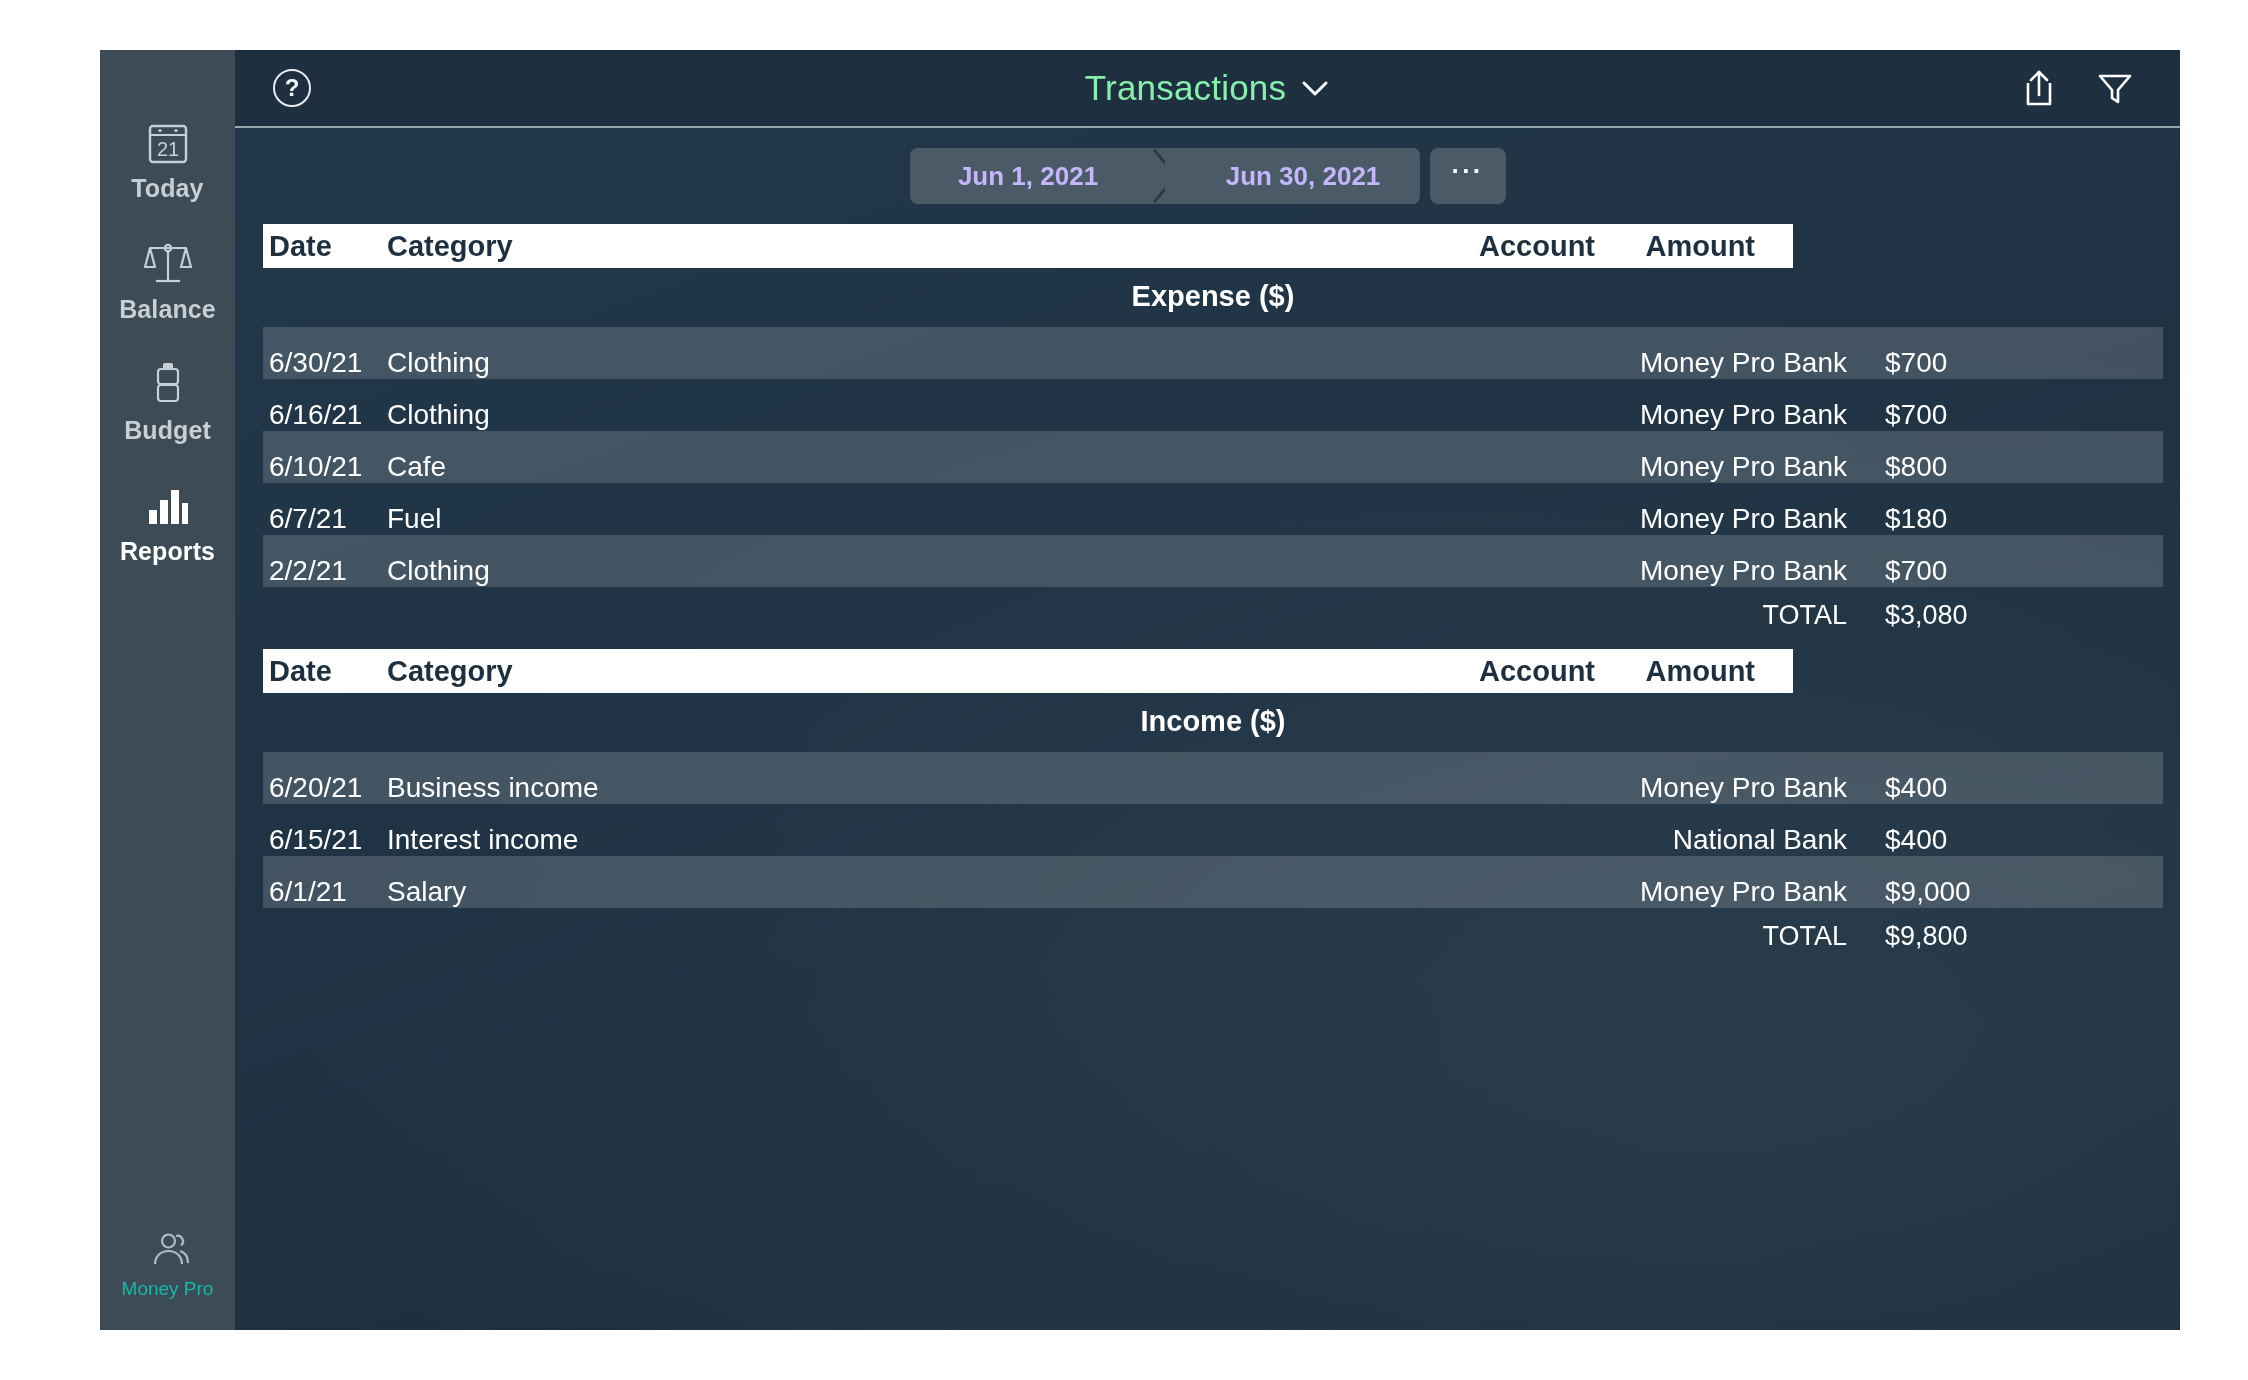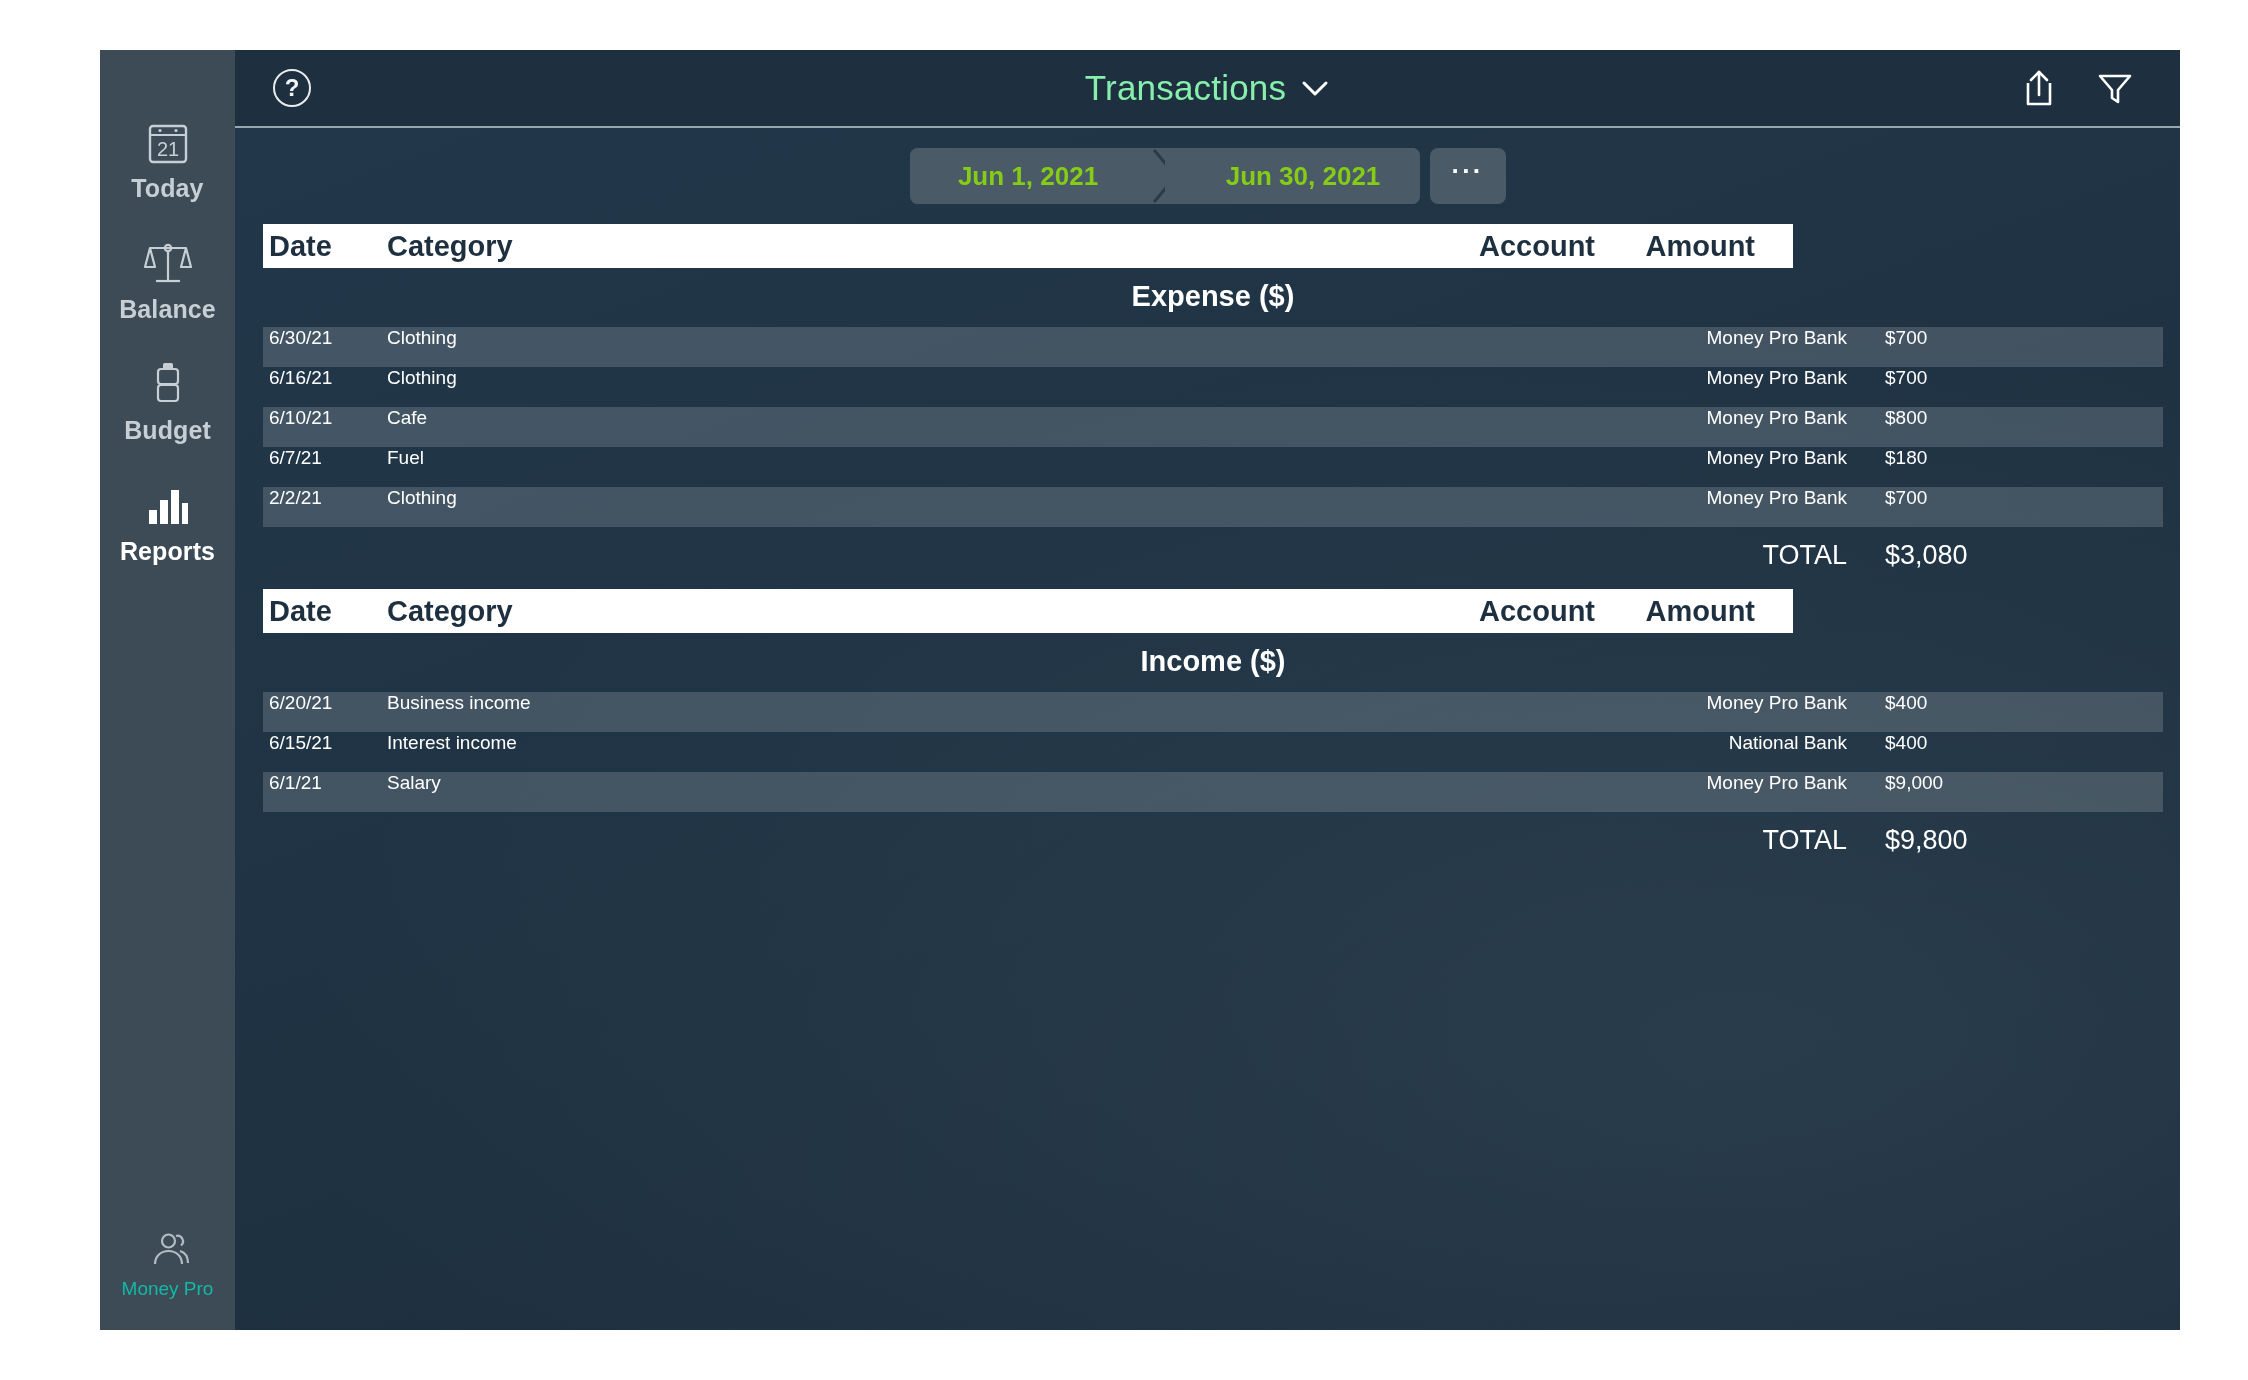--- a/index.html
+++ b/index.html
@@ -151,21 +151,21 @@
     border-radius: 8px;
     overflow: hidden;
     background: #4a5a66;
     position: relative;
   }
   .dr-seg {
     height: 56px;
     display: flex;
     align-items: center;
     justify-content: center;
-    color: #84cc16;
+    color: #c4b5fd;
     font-size: 26px;
     font-weight: bold;
     cursor: pointer;
     position: relative;
     background: #4a5a66;
     box-sizing: border-box;
   }
   #dr-start { width: 255px; padding-right: 18px; }
   #dr-end   { width: 255px; padding-left: 22px; }
   #dr-arrow {
@@ -218,26 +218,26 @@
     color: #ffffff;
     font-size: 29px;
     font-weight: bold;
     padding: 12px 0 14px 0;
     width: 1900px;
     margin-left: 28px;
   }
 
   .row {
     display: flex;
-    align-items: flex-start;
-    height: 40px;
+    align-items: flex-end;
+    height: 52px;
     width: 1900px;
     margin-left: 28px;
     color: #ffffff;
-    font-size: 19px;
+    font-size: 28px;
     box-sizing: border-box;
     cursor: pointer;
   }
   .row.odd  { background: rgba(255,255,255,0.16); }
   .row.even { background: transparent; }
 
   .total-row {
     display: flex;
     align-items: center;
     height: 56px;

